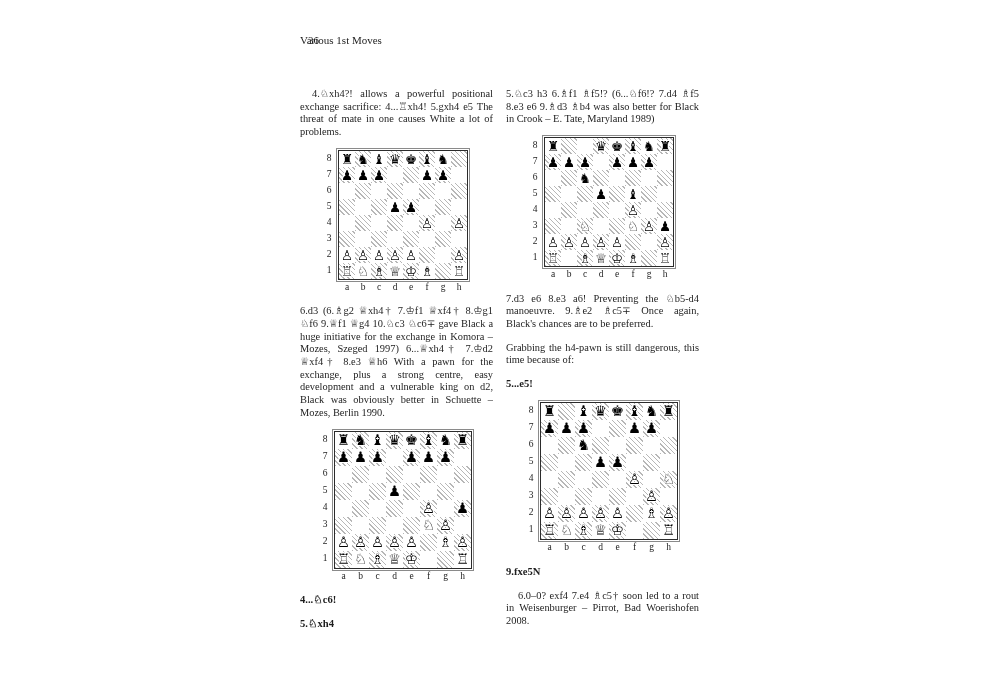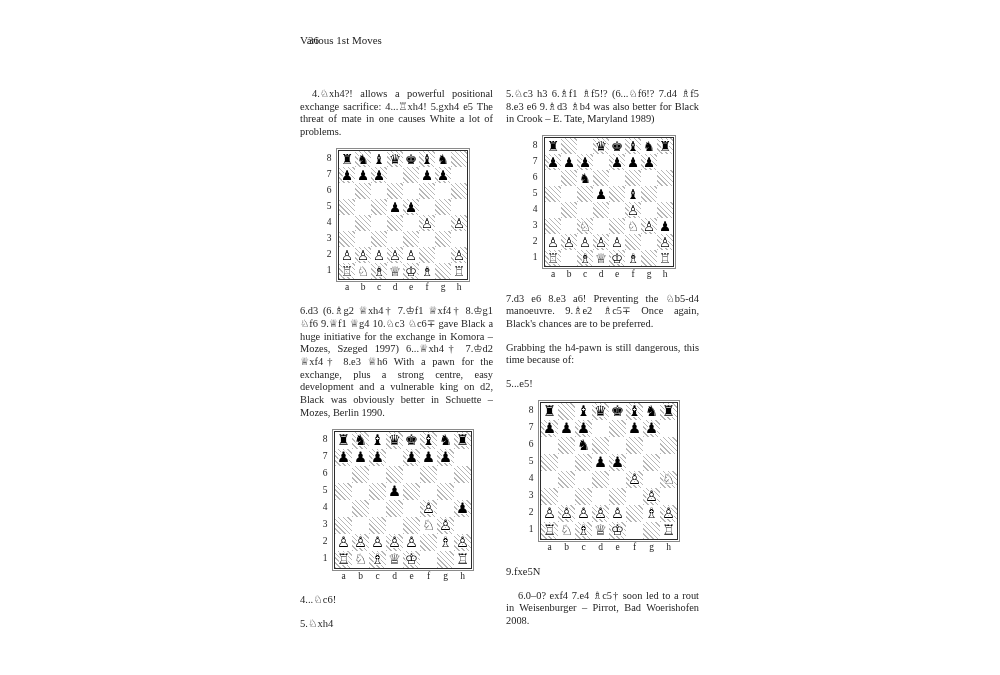--- a/index.html
+++ b/index.html
@@ -12,21 +12,21 @@
 
   .header { position:relative; height:16px; font-size:11px; margin-bottom:3px; }
   .page-number { position:absolute; left:8px; top:0; }
   .header-title { display:block; text-align:left; }
 
   .cols { display:flex; gap:13px; }
   .col { width:193px; font-size:10.4px; line-height:1.22; text-align:justify;margin-top:35px; }
 
   .para { margin:0 0 11px 0; }
   .indent { text-indent:12px; }
-  .move-heading { font-weight:normal; text-align:left; margin:0 0 11px 0; font-size:10.6px; }
+  .move-heading { font-weight:bold; text-align:left; margin:0 0 11px 0; font-size:10.6px; }
 
   
   .diagram { display:flex; flex-direction:column; align-items:center; margin:1px 0 12px 0; }
   .board-wrap { display:flex; align-items:flex-start; }
   .ranks { display:flex; flex-direction:column; margin-right:5px; }
   .ranks span { width:8px; text-align:center; font-size:9.5px; color:#222; }
   .files { display:flex; margin-top:2px; }
   .files span { text-align:center; font-size:9.5px; color:#222; }
 
   .board {

